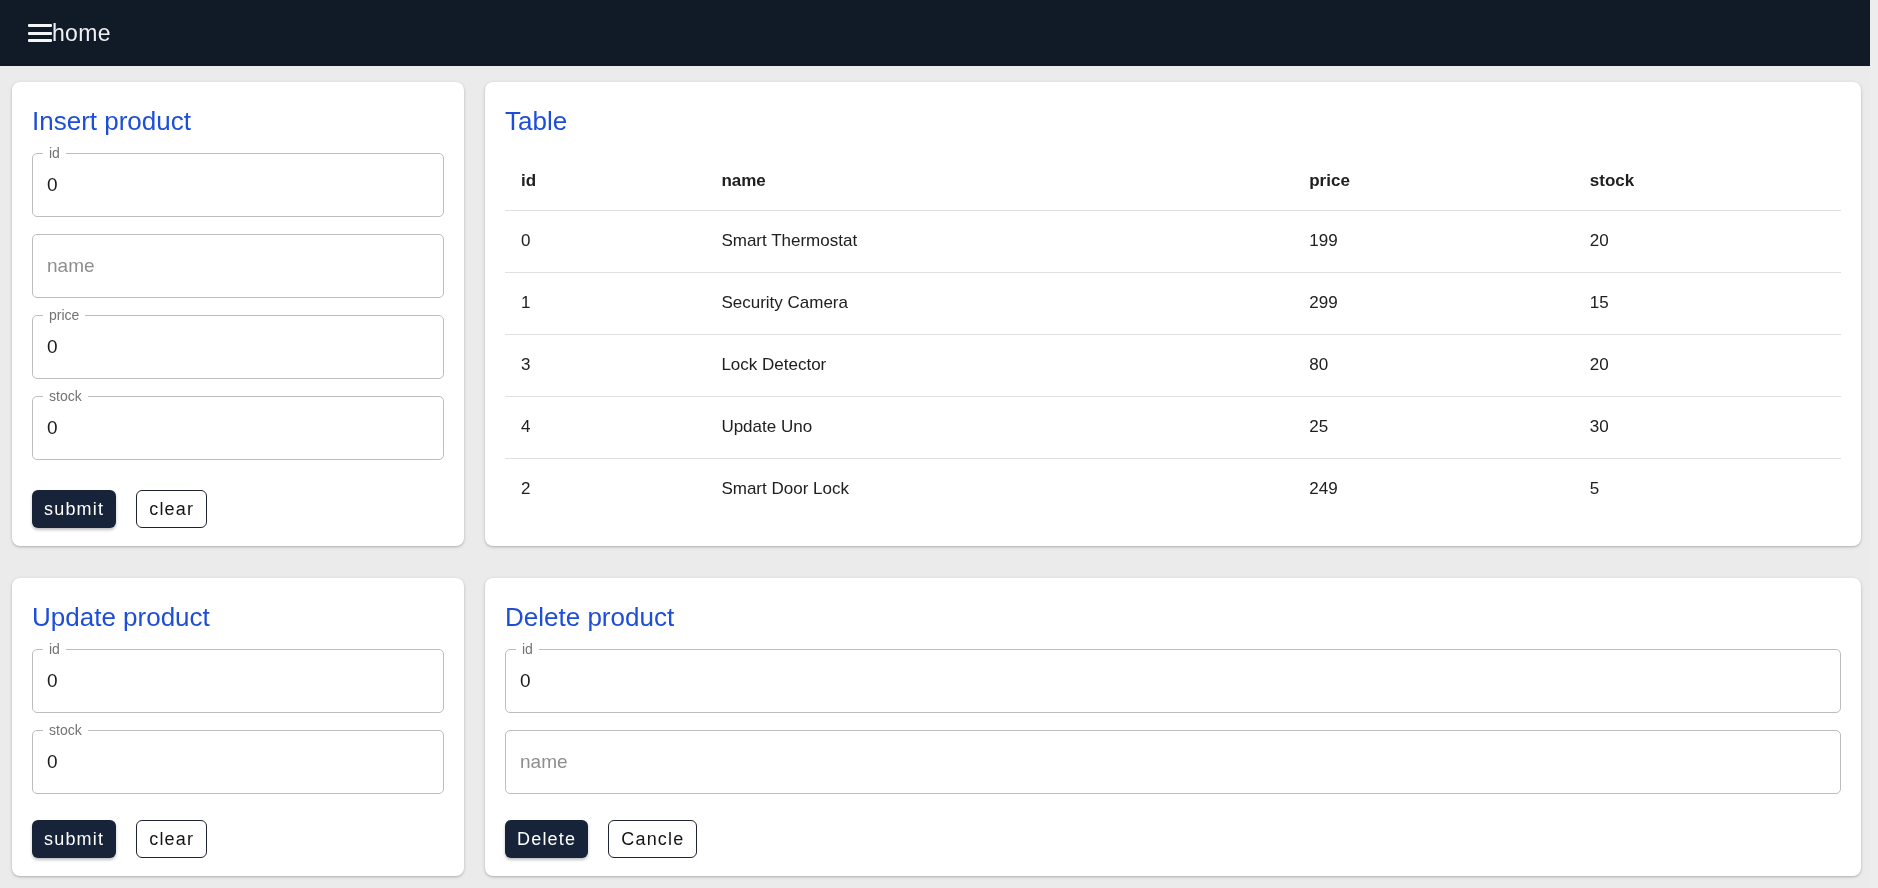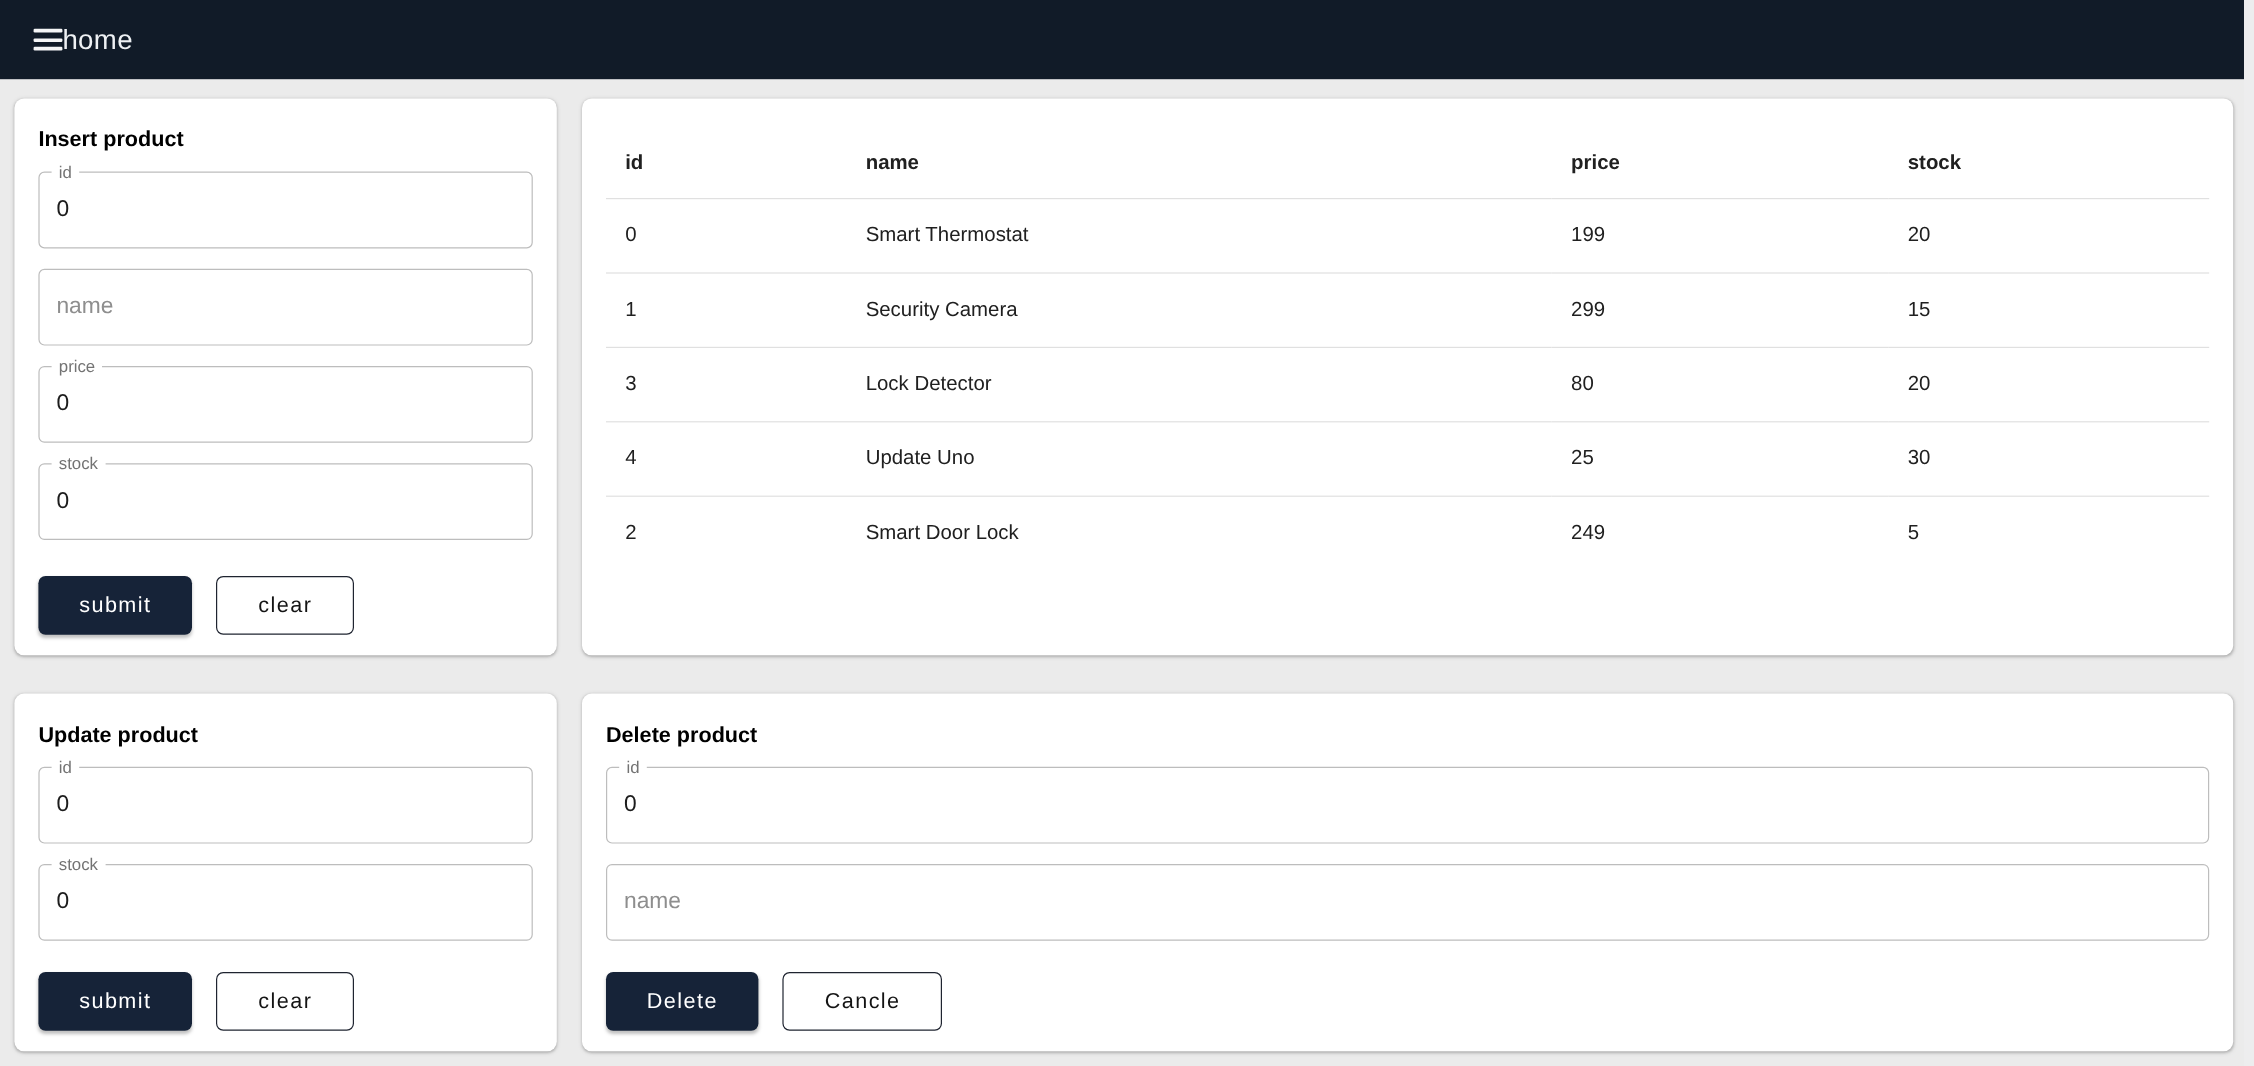--- a/index.html
+++ b/index.html
@@ -35,21 +35,21 @@
     grid-template-rows: 464px 298px;
     column-gap: 21px; row-gap: 32px;
     margin: 16px 17px 12px 12px;
   }
   .card {
     background: #ffffff;
     border-radius: 8px;
     box-shadow: 0 1px 2px rgba(0,0,0,0.18), 0 1px 4px rgba(0,0,0,0.10);
     padding: 20px;
   }
-  .card-title { font-size: 18px; font-weight: 700; color: #000000; margin: 4px 0 16px 0; }
+  .card-title { font-size: 26px; font-weight: 400; color: #1d4ed8; margin: 4px 0 16px 0; }
 
   
   .field {
     position: relative;
     height: 64px;
     border: 1px solid #bdbdbd;
     border-radius: 5px;
     margin-bottom: 17px;
     background: #ffffff;
   }
@@ -64,26 +64,26 @@
     border: none; outline: none; background: transparent;
     font-family: "Liberation Sans", sans-serif;
     font-size: 19px; color: #1c1c1c;
     padding: 0 14px;
   }
   .field-input::placeholder { color: #8e8e8e; opacity: 1; }
 
   
   .btn-row { display: flex; gap: 20px; margin-top: 30px; }
   .btn {
-    height: 49px;
+    height: 38px;
     border-radius: 6px;
     font-family: "Liberation Sans", sans-serif;
     font-size: 18px;
     letter-spacing: 1.2px;
-    padding: 0 34px;
+    padding: 0 12px;
     cursor: pointer;
   }
   .btn-contained {
     background: #162338; color: #ffffff; border: none;
     box-shadow: 0 2px 3px rgba(0,0,0,0.25);
   }
   .btn-outlined {
     background: #ffffff; color: #141414; border: 1px solid #1f2430; text-align: center;
   }
 
@@ -143,20 +143,21 @@
       <input class="field-input" value="0" style="">
     </div>
 
     <div class="btn-row">
       <button class="btn btn-contained">submit</button>
       <button class="btn btn-outlined">clear</button>
     </div>
   </section>
 
   <section class="card">
+    <h2 class="card-title">Table</h2>
     <table class="data-table">
       <thead>
         <tr>
           <th class="col-id">id</th>
           <th class="col-name">name</th>
           <th class="col-price">price</th>
           <th class="col-stock">stock</th>
         </tr>
       </thead>
       <tbody>

